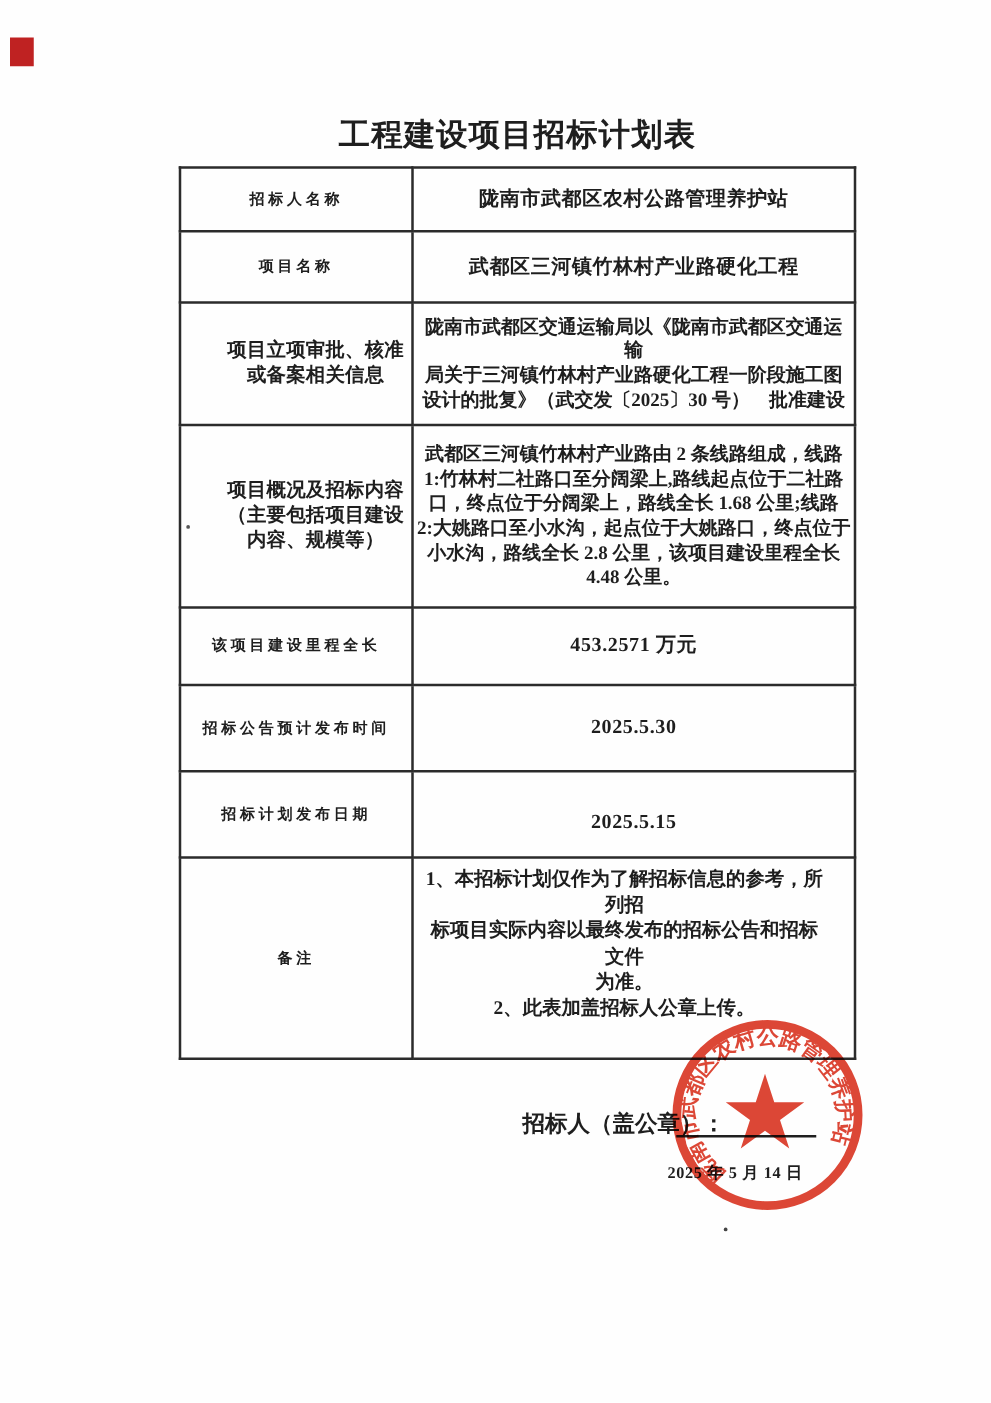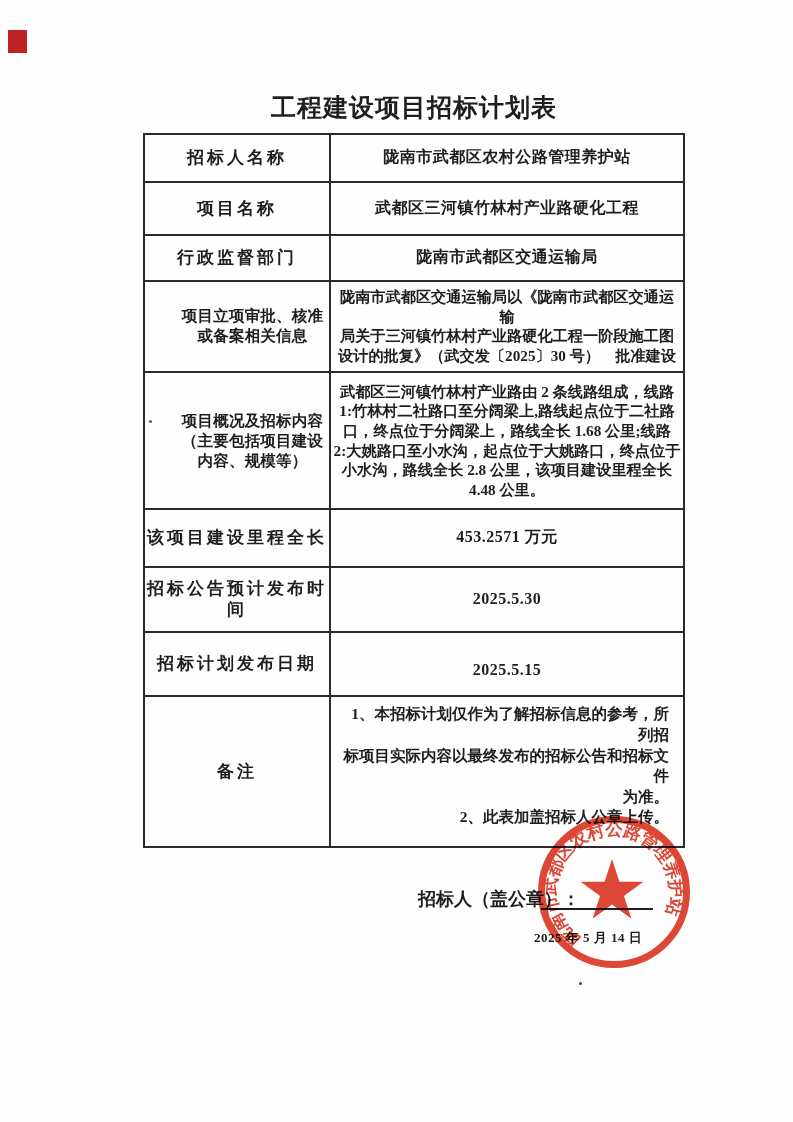--- a/index.html
+++ b/index.html
@@ -16,37 +16,37 @@
     font-family:Liberation Sans, sans-serif;
   }
   table.bid-table{
     position:absolute;left:143px;top:133px;width:542px;height:715px;
     border-collapse:collapse;table-layout:fixed;
   }
   table.bid-table td{
     border:2px solid #2b2b2b;vertical-align:middle;
     font-weight:600;overflow:hidden;
   }
-  .label-cell{width:180px;text-align:center;font-size:17px;letter-spacing:3px;line-height:21px;padding:0 2px;}
+  .label-cell{width:180px;text-align:center;font-size:12px;letter-spacing:3px;line-height:21px;padding:0 2px;}
   .value-cell{text-align:center;font-size:16px;letter-spacing:0.5px;padding:0 3px;}
   
   .row-1{height:42px}.row-2{height:47px}.row-3{height:40px}
   .row-4{height:58px}.row-5{height:116px}.row-6{height:46px}
   .row-7{height:51px}.row-8{height:42px}.row-9{height:46px}
   .row-10{height:57px}.row-11{height:57px}.row-12{height:97px}
   
   .row-4 .label-cell,.row-5 .label-cell{font-size:15.5px;letter-spacing:0.2px;line-height:20px;padding-left:33px;}
   .row-4 .value-cell,.row-5 .value-cell{
     font-size:15.2px;letter-spacing:0;line-height:19.7px;
     white-space:pre-line;text-align:center;padding:0 2px;
   }
   .row-11 .value-cell{padding-top:12px;}
   .row-12 .value-cell{
-    white-space:pre-line;text-align:right;vertical-align:top;
-    font-size:15.5px;letter-spacing:0;line-height:20.6px;padding:7px 14px 0 9px;
+    white-space:pre-line;text-align:center;vertical-align:top;
+    font-size:15.5px;letter-spacing:0;line-height:20.6px;padding:7px 24px 0 9px;
   }
   .signer-line{position:absolute;left:418px;top:887px;font-size:18px;font-weight:600;}
   .sign-underline{position:absolute;left:541px;top:908px;width:112px;height:2px;background:#1f1f1f;}
   .doc-date{position:absolute;left:534px;top:929px;font-size:13px;font-weight:600;letter-spacing:0.5px;}
   .seal{position:absolute;left:529px;top:807px;width:170px;height:170px;
         opacity:0.88;mix-blend-mode:multiply;z-index:5;}
   .speck{position:absolute;border-radius:50%;background:#555;}
   .speck-a{left:149px;top:420px;width:3px;height:3px;}
   .speck-b{left:579px;top:982px;width:3px;height:3px;background:#444;}
 </style>
@@ -61,24 +61,20 @@
 
   <table class="bid-table">
     <tbody>
         <tr class="row-1">
           <td class="label-cell">招标人名称</td>
           <td class="value-cell">陇南市武都区农村公路管理养护站</td>
         </tr>
         <tr class="row-2">
           <td class="label-cell">项目名称</td>
           <td class="value-cell">武都区三河镇竹林村产业路硬化工程</td>
-        </tr>
-        <tr class="row-3">
-          <td class="label-cell">行政监督部门</td>
-          <td class="value-cell">陇南市武都区交通运输局</td>
         </tr>
         <tr class="row-4">
           <td class="label-cell">项目立项审批、核准或备案相关信息</td>
           <td class="value-cell">陇南市武都区交通运输局以《陇南市武都区交通运输
 局关于三河镇竹林村产业路硬化工程一阶段施工图
 设计的批复》（武交发〔2025〕30 号）　批准建设</td>
         </tr>
         <tr class="row-5">
           <td class="label-cell">项目概况及招标内容（主要包括项目建设内容、规模等）</td>
           <td class="value-cell">武都区三河镇竹林村产业路由 2 条线路组成，线路

